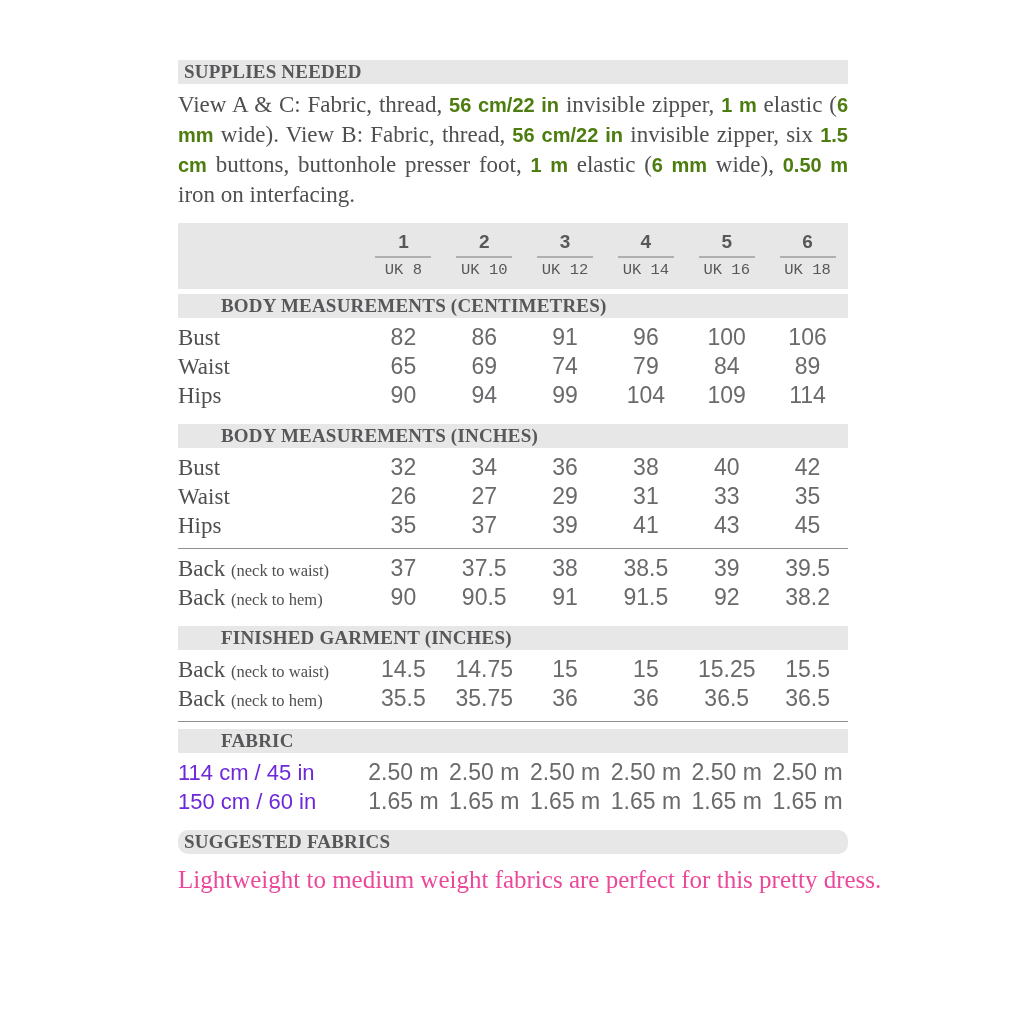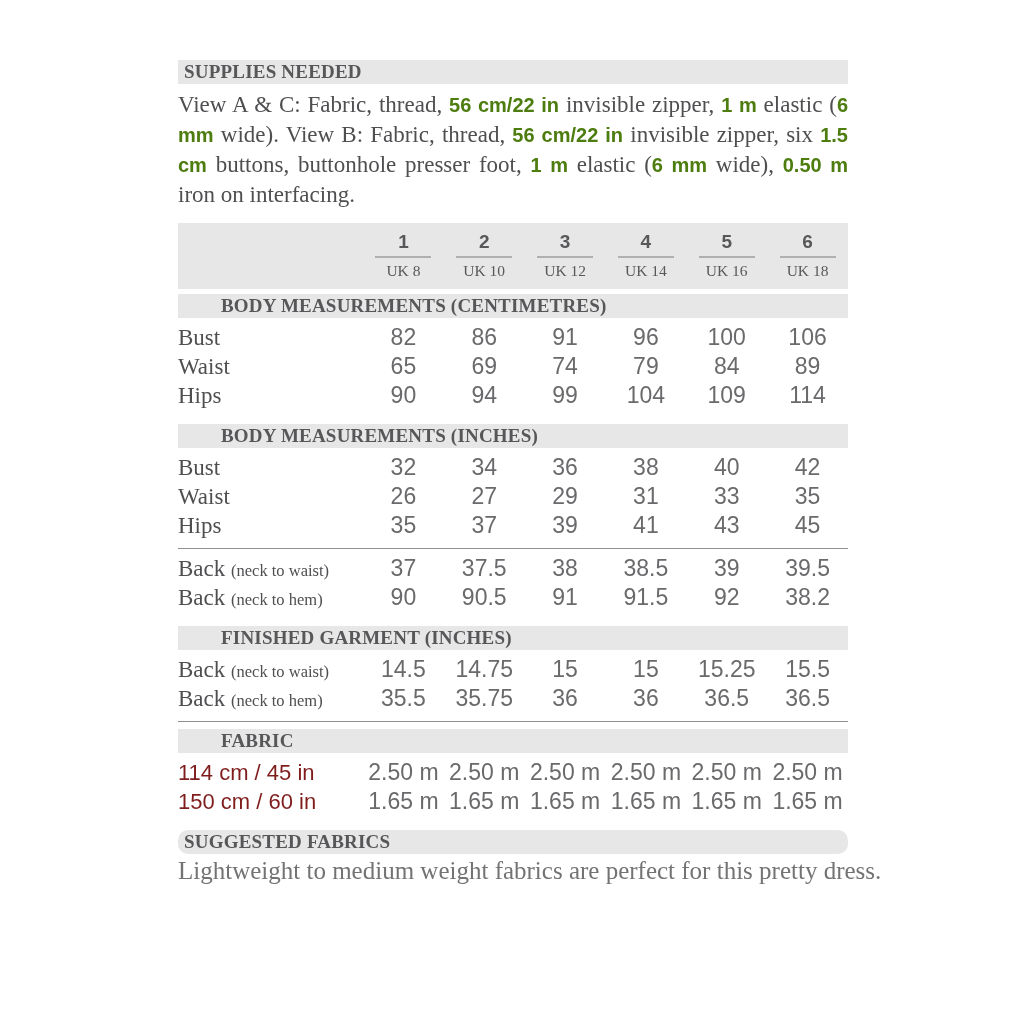--- a/index.html
+++ b/index.html
@@ -45,38 +45,38 @@
   .size-cols { display: flex; flex: 1; }
   .size-col { flex: 1; text-align: center; }
   .size-num {
     font-family: "Liberation Sans", sans-serif;
     font-weight: bold;
     font-size: 19px;
     color: #58585a;
     line-height: 22px;
   }
   .size-rule { width: 56px; border-bottom: 2px solid #b0b0b0; margin: 3px auto 4px auto; }
-  .size-uk { font-size: 15.5px; color: #58585a; line-height: 17px; }
+  .size-uk { font-size: 15.5px; color: #58585a; line-height: 17px; font-family: Liberation Mono, monospace; }
 
   .section-bar { margin-top: 13px; padding-left: 43px; }
   .section-bar.first { margin-top: 5px; }
 
   .rows { margin-top: 6px; }
   .row { display: flex; align-items: baseline; height: 29px; }
   .row-label {
     width: 185px;
     font-size: 23px;
     color: #4f4f52;
     white-space: nowrap;
   }
   .row-label .sub { font-size: 16.5px; }
   .row-label.sans {
     font-family: "Liberation Sans", sans-serif;
     font-size: 22px;
-    color: #7f1d1d;
+    color: #6d28d9;
   }
   .vals { display: flex; flex: 1; }
   .val {
     flex: 1;
     text-align: center;
     font-family: "Liberation Sans", sans-serif;
     font-size: 23px;
     color: #6a6a6d;
     white-space: nowrap;
   }
@@ -87,24 +87,24 @@
   .fabric-note {
     margin-top: 9px;
     font-style: italic;
     font-size: 19.5px;
     line-height: 21.5px;
     color: #4f4f52;
   }
 
   .suggested-bar { margin-top: 13px; border-radius: 10px; }
   .suggested-text {
-    margin-top: 2px;
+    margin-top: 11px;
     font-size: 25px;
     line-height: 29px;
-    color: #737373;
+    color: #ec4899;
     white-space: nowrap;
   }
 </style>
 </head>
 <body>
 
 <div class="page">
   <div class="content">
 
     <div class="bar">SUPPLIES NEEDED</div>

